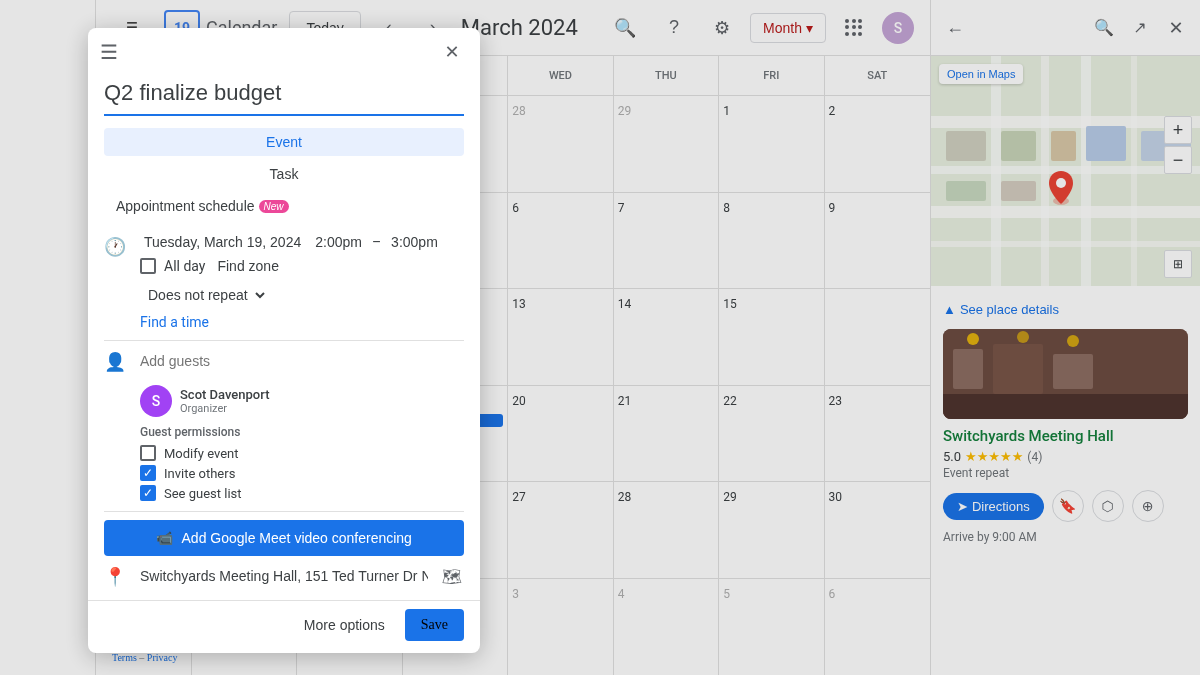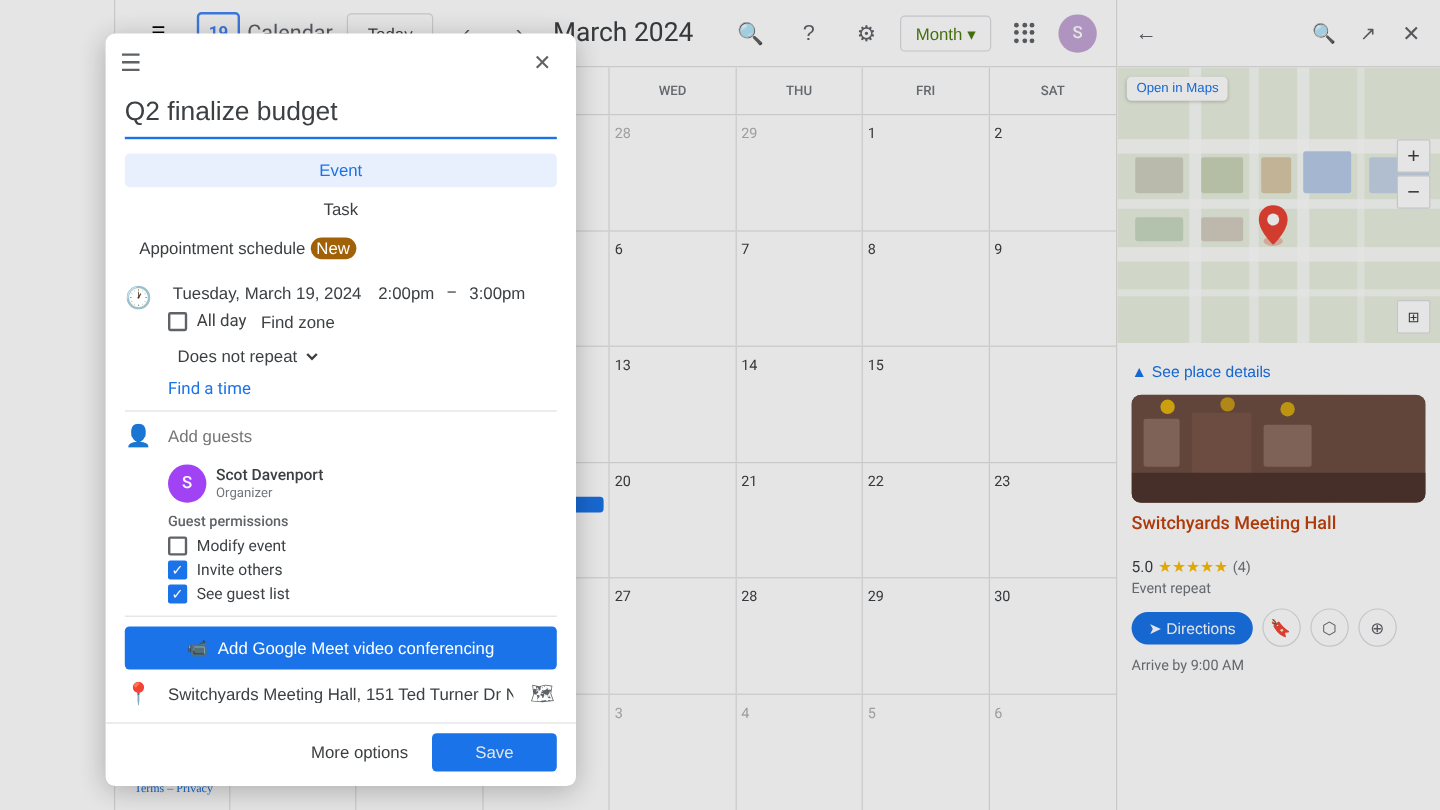--- a/index.html
+++ b/index.html
@@ -38,21 +38,21 @@
         <button style="width:40px;height:40px;border:none;background:transparent;cursor:pointer;border-radius:50%;display:flex;align-items:center;justify-content:center;color:#5f6368;font-size:18px;">
           <span>🔍</span>
         </button>
         <button style="width:40px;height:40px;border:none;background:transparent;cursor:pointer;border-radius:50%;display:flex;align-items:center;justify-content:center;color:#5f6368;font-size:18px;">
           <span>?</span>
         </button>
         <button style="width:40px;height:40px;border:none;background:transparent;cursor:pointer;border-radius:50%;display:flex;align-items:center;justify-content:center;color:#5f6368;font-size:18px;">
           <span>⚙</span>
         </button>
 
-        <button style="border:1px solid #dadce0;border-radius:4px;padding:6px 12px;cursor:pointer;font-size:14px;color:#4d7c0f;background:#fff;display:flex;align-items:center;gap:4px;">
+        <button style="border:1px solid #dadce0;border-radius:4px;padding:6px 12px;cursor:pointer;font-size:14px;color:#b91c1c;background:#fff;display:flex;align-items:center;gap:4px;">
           <span>Month</span>
           <span>▾</span>
         </button>
 
         <button style="width:40px;height:40px;border:none;background:transparent;cursor:pointer;border-radius:50%;display:flex;align-items:center;justify-content:center;">
           <div style="display:grid;grid-template-columns:1fr 1fr 1fr;gap:2px;width:18px;height:18px;">
             <div style="width:4px;height:4px;background:#5f6368;border-radius:50%;"></div>
             <div style="width:4px;height:4px;background:#5f6368;border-radius:50%;"></div>
             <div style="width:4px;height:4px;background:#5f6368;border-radius:50%;"></div>
             <div style="width:4px;height:4px;background:#5f6368;border-radius:50%;"></div>
@@ -300,21 +300,21 @@
           <rect x="10" y="20" width="30" height="40" fill="#8d6e63" rx="2"></rect>
           <rect x="50" y="15" width="50" height="50" fill="#795548" rx="2"></rect>
           <rect x="110" y="25" width="40" height="35" fill="#8d6e63" rx="2"></rect>
           <rect x="0" y="65" width="300" height="25" fill="#4e342e"></rect>
           <circle cx="30" cy="10" r="6" fill="#ffcc02" opacity="0.8"></circle>
           <circle cx="80" cy="8" r="6" fill="#ffcc02" opacity="0.6"></circle>
           <circle cx="130" cy="12" r="6" fill="#ffcc02" opacity="0.7"></circle>
         </svg>
       </div>
 
-      <div style="font-size:15px;font-weight:500;color:#c2410c;margin-bottom:20px;">Switchyards Meeting Hall</div>
+      <div style="font-size:15px;font-weight:500;color:#15803d;margin-bottom:4px;">Switchyards Meeting Hall</div>
 
       <div style="display:flex;align-items:center;gap:4px;font-size:13px;color:#3c4043;margin-bottom:2px;">
         <span>5.0</span>
         <span style="color:#fbbc04;">★★★★★</span>
         <span style="color:#70757a;font-size:12px;">(4)</span>
       </div>
 
       <div style="font-size:12px;color:#70757a;margin-bottom:10px;">Event repeat</div>
 
       <div style="display:flex;align-items:center;gap:8px;margin-bottom:8px;">
@@ -349,21 +349,21 @@
 
       
       <input type="text" style="font-size: 22px; font-weight: 400; border-top: none; border-right: none; border-left: none; border-image: initial; border-bottom: 2px solid rgb(26, 115, 232); width: 100%; padding: 4px 0px 8px; color: rgb(60, 64, 67); outline: none; margin-bottom: 12px; background: transparent;" value="Q2 finalize budget">
 
       
       <div style="display:flex;gap:4px;margin-bottom:12px;flex-direction:column;">
         <button style="padding:6px 12px;border:none;background:#e8f0fe;border-radius:4px;cursor:pointer;font-size:14px;color:#1a73e8;">Event</button>
         <button style="padding:6px 12px;border:none;background:transparent;border-radius:4px;cursor:pointer;font-size:14px;color:#3c4043;">Task</button>
         <button style="padding:6px 12px;border:none;background:transparent;border-radius:4px;cursor:pointer;font-size:14px;color:#3c4043;display:flex;align-items:center;gap:4px;">
           <span>Appointment schedule</span>
-          <span style="background:#a16207;color:#fff;font-size:14px;padding:1px 5px;border-radius:10px;">New</span>
+          <span style="background:#ec4899;color:#fff;font-size:10px;padding:1px 5px;border-radius:10px;font-style:italic;">New</span>
         </button>
       </div>
 
       
       <div style="display:flex;align-items:flex-start;gap:12px;margin-bottom:8px;">
         <div style="width:24px;height:24px;display:flex;align-items:center;justify-content:center;color:#5f6368;font-size:18px;flex-shrink:0;margin-top:2px;">🕐</div>
         <div>
           <div style="display:flex;align-items:center;gap:6px;font-size:14px;color:#3c4043;">
             <button style="border:none;background:transparent;cursor:pointer;color:#3c4043;font-size:14px;padding:2px 4px;border-radius:4px;">Tuesday, March 19, 2024</button>
             <button style="border:none;background:transparent;cursor:pointer;color:#3c4043;font-size:14px;padding:2px 4px;border-radius:4px;">2:00pm</button>
@@ -447,17 +447,17 @@
       <div style="display:flex;align-items:center;gap:12px;margin-top:8px;padding-bottom:4px;">
         <div style="width:24px;height:24px;display:flex;align-items:center;justify-content:center;color:#5f6368;font-size:18px;flex-shrink:0;">📍</div>
         <input type="text" style="border: none; outline: none; font-size: 14px; color: rgb(60, 64, 67); background: transparent; flex: 1 1 0%;" value="Switchyards Meeting Hall, 151 Ted Turner Dr NW, A">
         <button style="width:24px;height:24px;border:none;background:transparent;cursor:pointer;font-size:16px;color:#5f6368;">🗺</button>
       </div>
 
     </div>
 
     <div style="display:flex;align-items:center;justify-content:flex-end;padding:8px 16px 12px;gap:8px;border-top:1px solid #e0e0e0;">
       <button style="border:none;background:transparent;font-size:14px;color:#3c4043;cursor:pointer;padding:8px 12px;border-radius:4px;">More options</button>
-      <button style="background:#1a73e8;color:#e5e5e5;border:none;border-radius:4px;padding:8px 36px;cursor:pointer;font-size:14px;font-weight:500;">Save</button>
+      <button style="background:#1a73e8;color:#000000;border:none;border-radius:4px;padding:8px 16px;cursor:pointer;font-size:14px;font-weight:500;font-family:Liberation Serif, serif;">Save</button>
     </div>
 
   </div>
 </div>
 
 </body></html>

